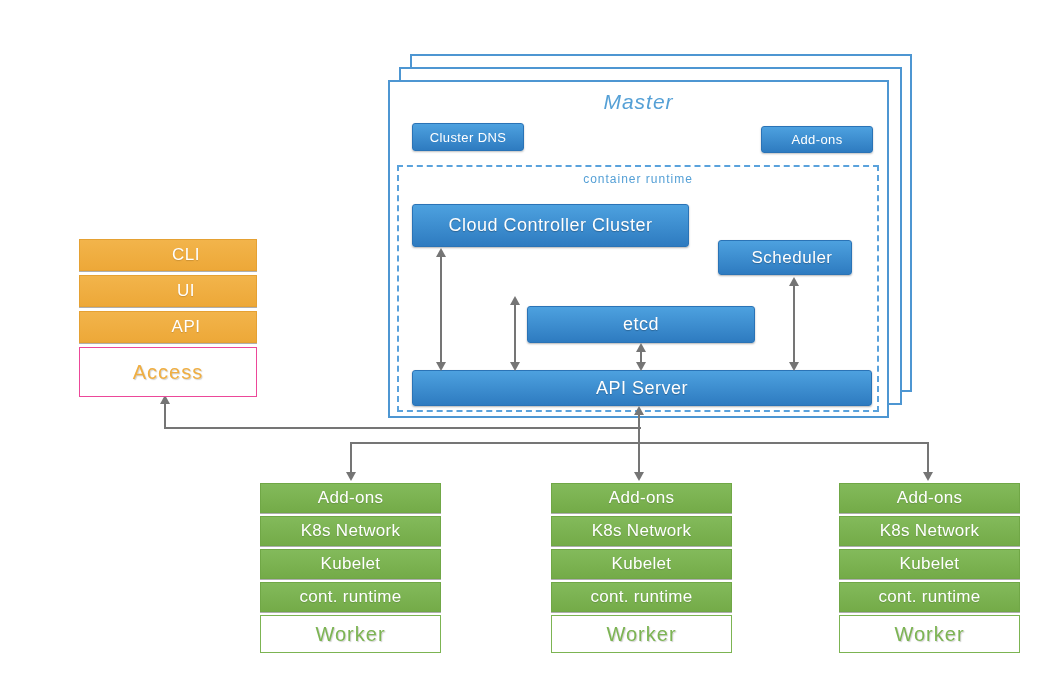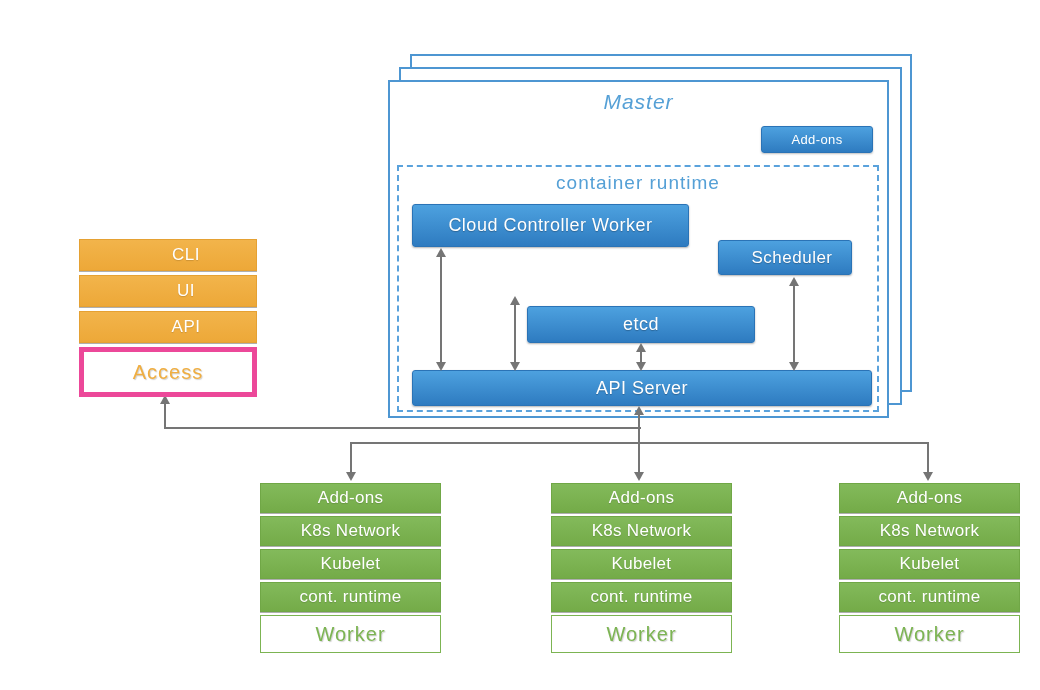--- a/index.html
+++ b/index.html
@@ -20,21 +20,21 @@
               color:#fff; font-size:13px; letter-spacing:.4px; border-radius:3px;
               background:linear-gradient(#4da1df,#2e7bc0); border:1px solid #2a73b6;
               box-shadow:0 1px 2px rgba(0,0,0,.25); }
   .btn-cluster-dns { left:22px; top:41px; width:112px; height:28px; }
   .btn-addons      { left:371px; top:44px; width:112px; height:27px; }
 
   
   .dashed-area { position:absolute; left:7px; top:83px; width:482px; height:247px;
                  border:2px dashed #5aa2dc; }
   .cr-title { position:absolute; top:5px; left:0; right:0; text-align:center;
-              font-size:19px; color:#55a0d6; letter-spacing:1px; }
+              font-size:12px; color:#55a0d6; letter-spacing:1px; }
 
   
   .box-blue { position:absolute; display:flex; align-items:center; justify-content:center;
               color:#fff; letter-spacing:.5px; border-radius:3px;
               background:linear-gradient(#4da1df,#2e7bc0); border:1px solid #2a73b6;
               box-shadow:0 1px 2px rgba(0,0,0,.3); text-shadow:0 1px 1px rgba(0,0,0,.25); }
   .box-ccm   { left:13px;  top:37px;  width:277px; height:43px; font-size:18px; }
   .box-cm    { left:68px;  top:93px;  width:222px; height:36px; font-size:17px; }
   .box-etcd  { left:128px; top:139px; width:228px; height:37px; font-size:18px; }
   .box-sched { left:319px; top:73px;  width:134px; height:35px; font-size:17px;padding-left:14px; }
@@ -64,21 +64,21 @@
   .arr-worker-l  { left:346px; top:443px; height:38px; }
   .arr-worker-r  { left:923px; top:443px; height:38px; }
 
   
   .access-stack { position:absolute; left:79px; top:239px; width:178px; }
   .row-orange { height:32px; margin-bottom:4px; display:flex; align-items:center; justify-content:center;
                 color:#fff; font-size:17px; letter-spacing:.5px;
                 background:linear-gradient(#f2b44b,#eda838); border:1px solid #e5a133;
                 box-shadow:0 1px 0 rgba(110,110,110,.55); text-shadow:0 1px 1px rgba(0,0,0,.15);padding-left:36px; }
   .access-label-box { height:50px; display:flex; align-items:center; justify-content:center;
-                background:#fff; border:5px solid #ec4899; color:#f0ae41; font-size:20px;
+                background:#fff; border:1px solid #ec4899; color:#f0ae41; font-size:20px;
                 letter-spacing:1px; text-shadow:1px 1px 1px rgba(120,120,120,.35); }
 
   
   .worker-stack { position:absolute; top:483px; width:181px; }
   .ws-1 { left:260px; } .ws-2 { left:551px; } .ws-3 { left:839px; }
   .row-green { height:30px; margin-bottom:3px; display:flex; align-items:center; justify-content:center;
                color:#fff; font-size:17px; letter-spacing:.3px;
                background:linear-gradient(#83ba5b,#74ab48); border:1px solid #70a746;
                box-shadow:0 1px 0 rgba(110,110,110,.55); text-shadow:0 1px 1px rgba(0,0,0,.15); }
   .worker-label-box { height:38px; display:flex; align-items:center; justify-content:center;
@@ -89,26 +89,27 @@
 <body>
 
 <div class="canvas">
 
   <div class="layer l3"></div>
   <div class="layer l2"></div>
 
   <div class="master-front">
     <div class="master-title">Master</div>
 
+    <div class="btn-blue btn-cluster-dns">Cluster DNS</div>
     <div class="btn-blue btn-addons">Add-ons</div>
 
     <div class="dashed-area">
       <div class="cr-title">container runtime</div>
 
-      <div class="box-blue box-ccm">Cloud Controller Worker</div>
+      <div class="box-blue box-ccm">Cloud Controller Cluster</div>
       <div class="box-blue box-etcd">etcd</div>
       <div class="box-blue box-sched">Scheduler</div>
       <div class="box-blue box-api">API Server</div>
 
       <div class="arrow head-top head-bottom arr-ccm">
           <b></b>
         </div>
       <div class="arrow head-top head-bottom arr-cm">
           <b></b>
         </div>

